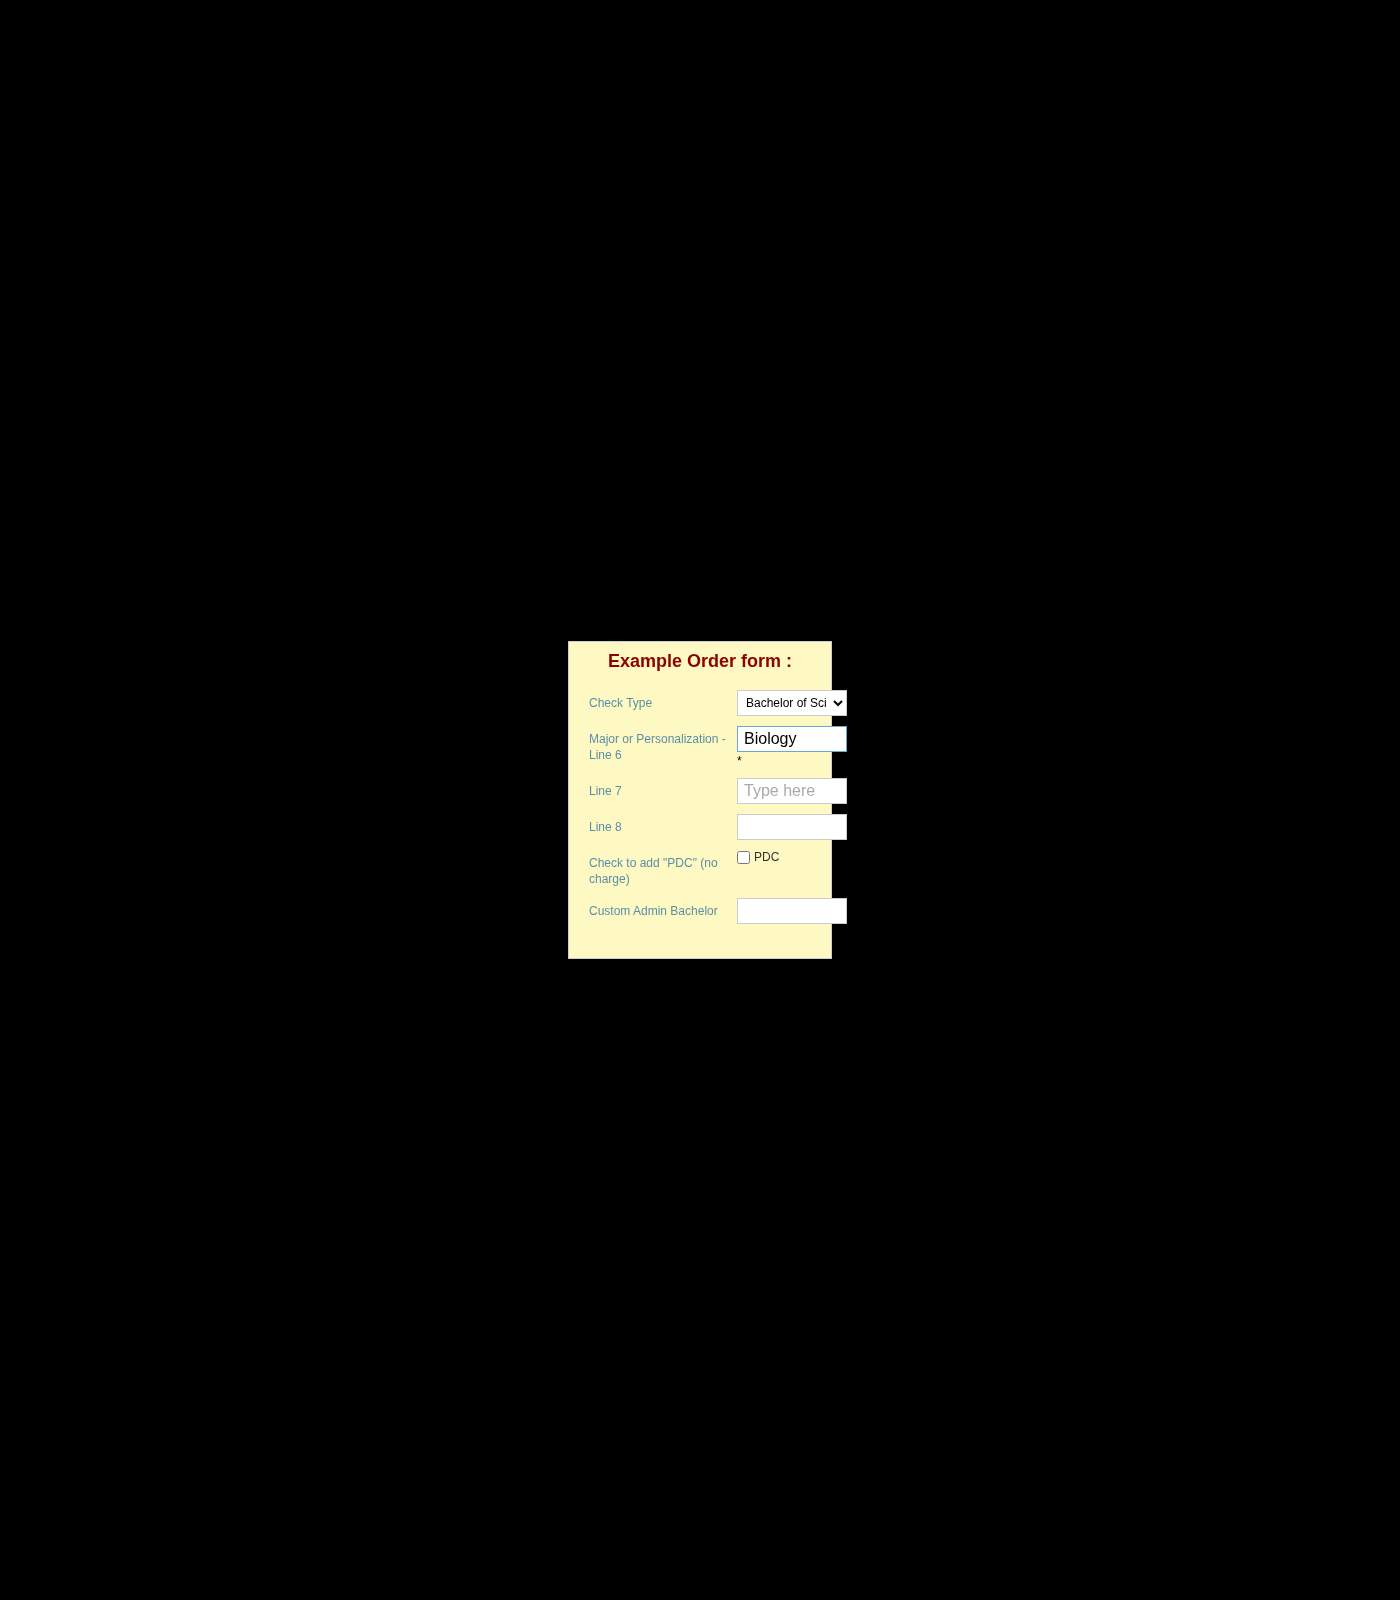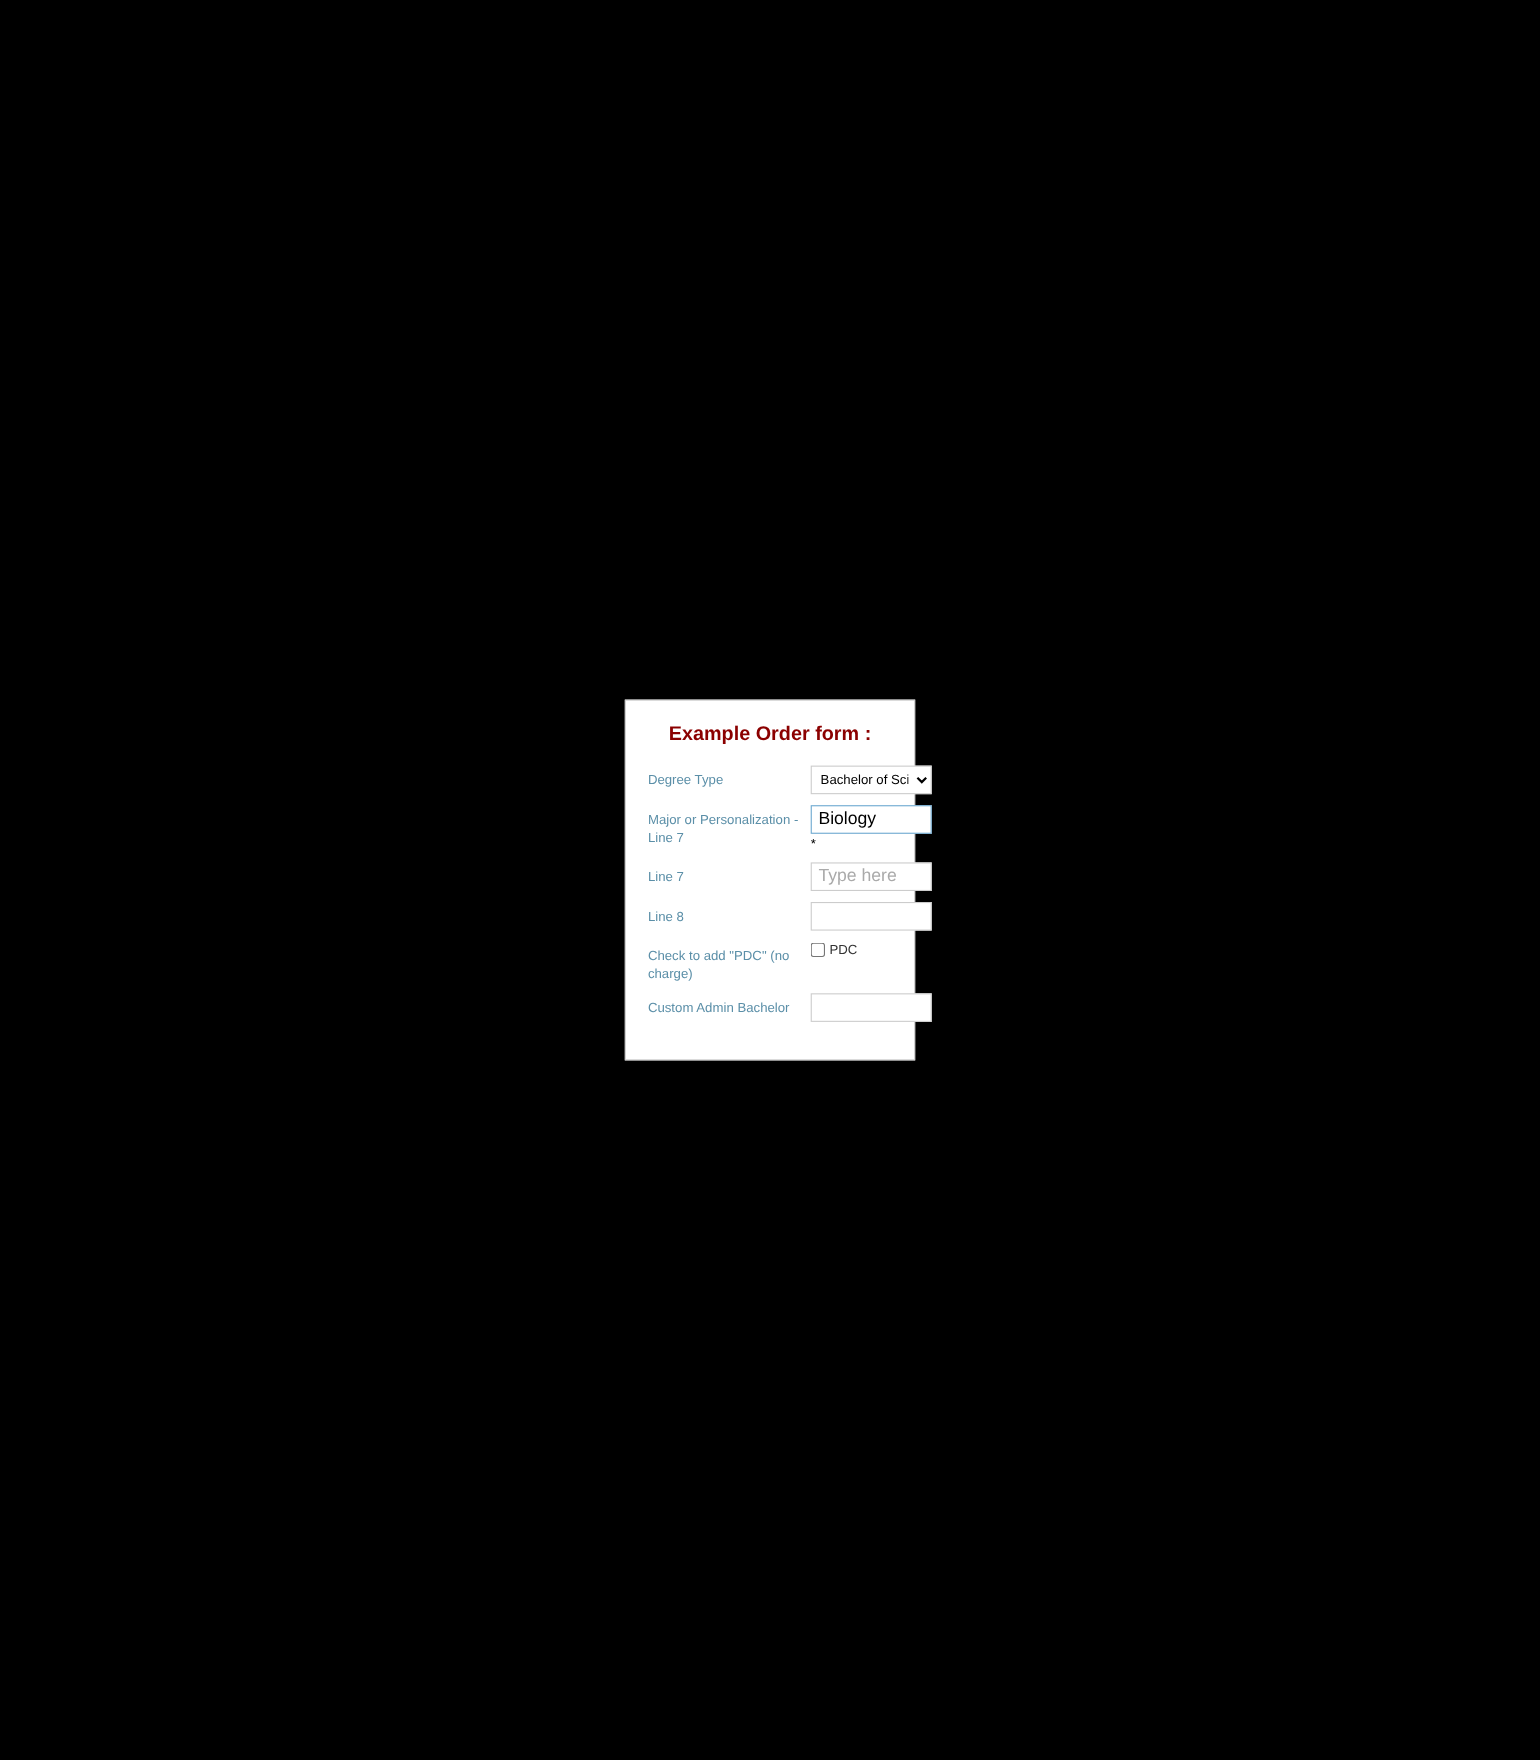--- a/index.html
+++ b/index.html
@@ -12,24 +12,24 @@
       background-color: #000;
       width: 1400px;
       height: 1600px;
       display: flex;
       align-items: center;
       justify-content: center;
       font-family: Arial, sans-serif;
     }
 
     .form-container {
-      background: #ffffff;
+      background: #fef9c3;
       border: 1px solid #ccc;
       width: 264px;
-      padding: 20px 20px 24px 20px;
+      padding: 9px 20px 24px 20px;
     }
 
     .form-title {
       text-align: center;
       color: #8b0000;
       font-size: 18px;
       font-weight: bold;
       margin-bottom: 18px;
     }
 
@@ -117,36 +117,36 @@
       color: #333;
     }
   </style>
 </head>
 <body>
 
 <div class="form-container">
   <div class="form-title">Example Order form :</div>
 
   <div class="form-row">
-    <div class="form-label">Degree Type</div>
+    <div class="form-label">Check Type</div>
     <div class="form-control-wrap">
       <div class="form-control-row">
         <select class="form-input">
           <option>Bachelor of Science</option>
           <option>Master of Science</option>
           <option>Doctor of Philosophy</option>
           <option>Associate of Arts</option>
         </select>
         <span class="required-star">*</span>
       </div>
     </div>
   </div>
 
   <div class="form-row">
-    <div class="form-label">Major or Personalization - Line 7</div>
+    <div class="form-label">Major or Personalization - Line 6</div>
     <div class="form-control-wrap">
       <input type="text" class="form-input active-blue" value="Biology" style="">
       <span class="required-below">*</span>
     </div>
   </div>
 
   <div class="form-row">
     <div class="form-label">Line 7</div>
     <div class="form-control-wrap">
       <input type="text" class="form-input placeholder-text" placeholder="Type here" style="">

